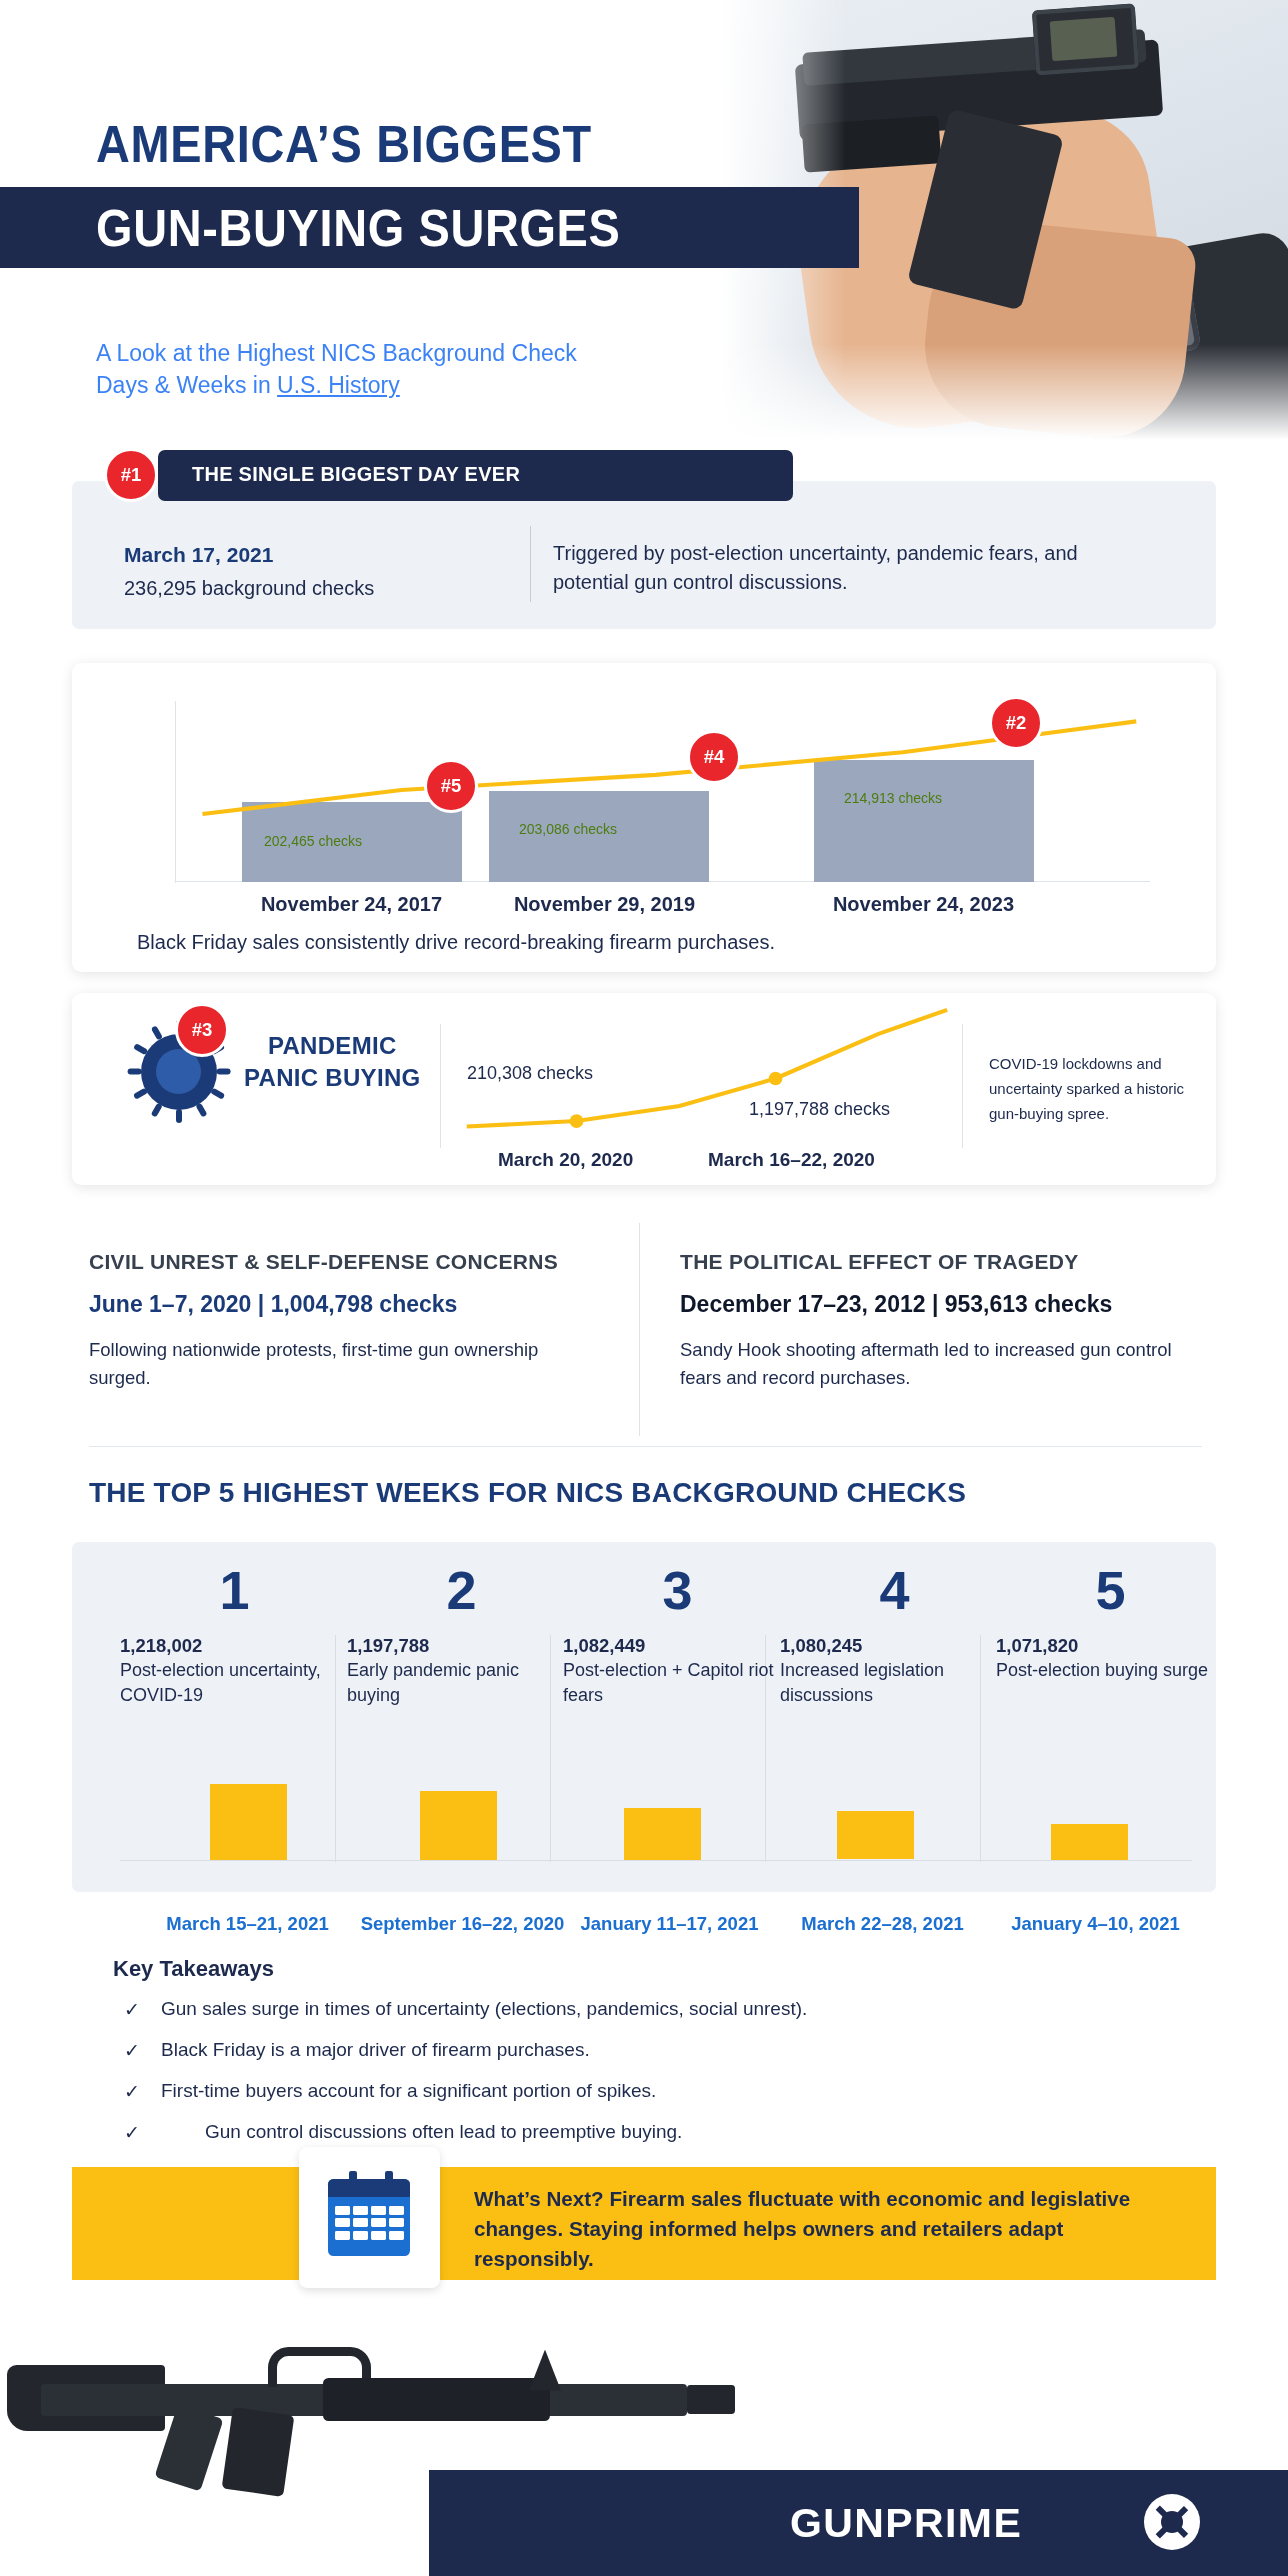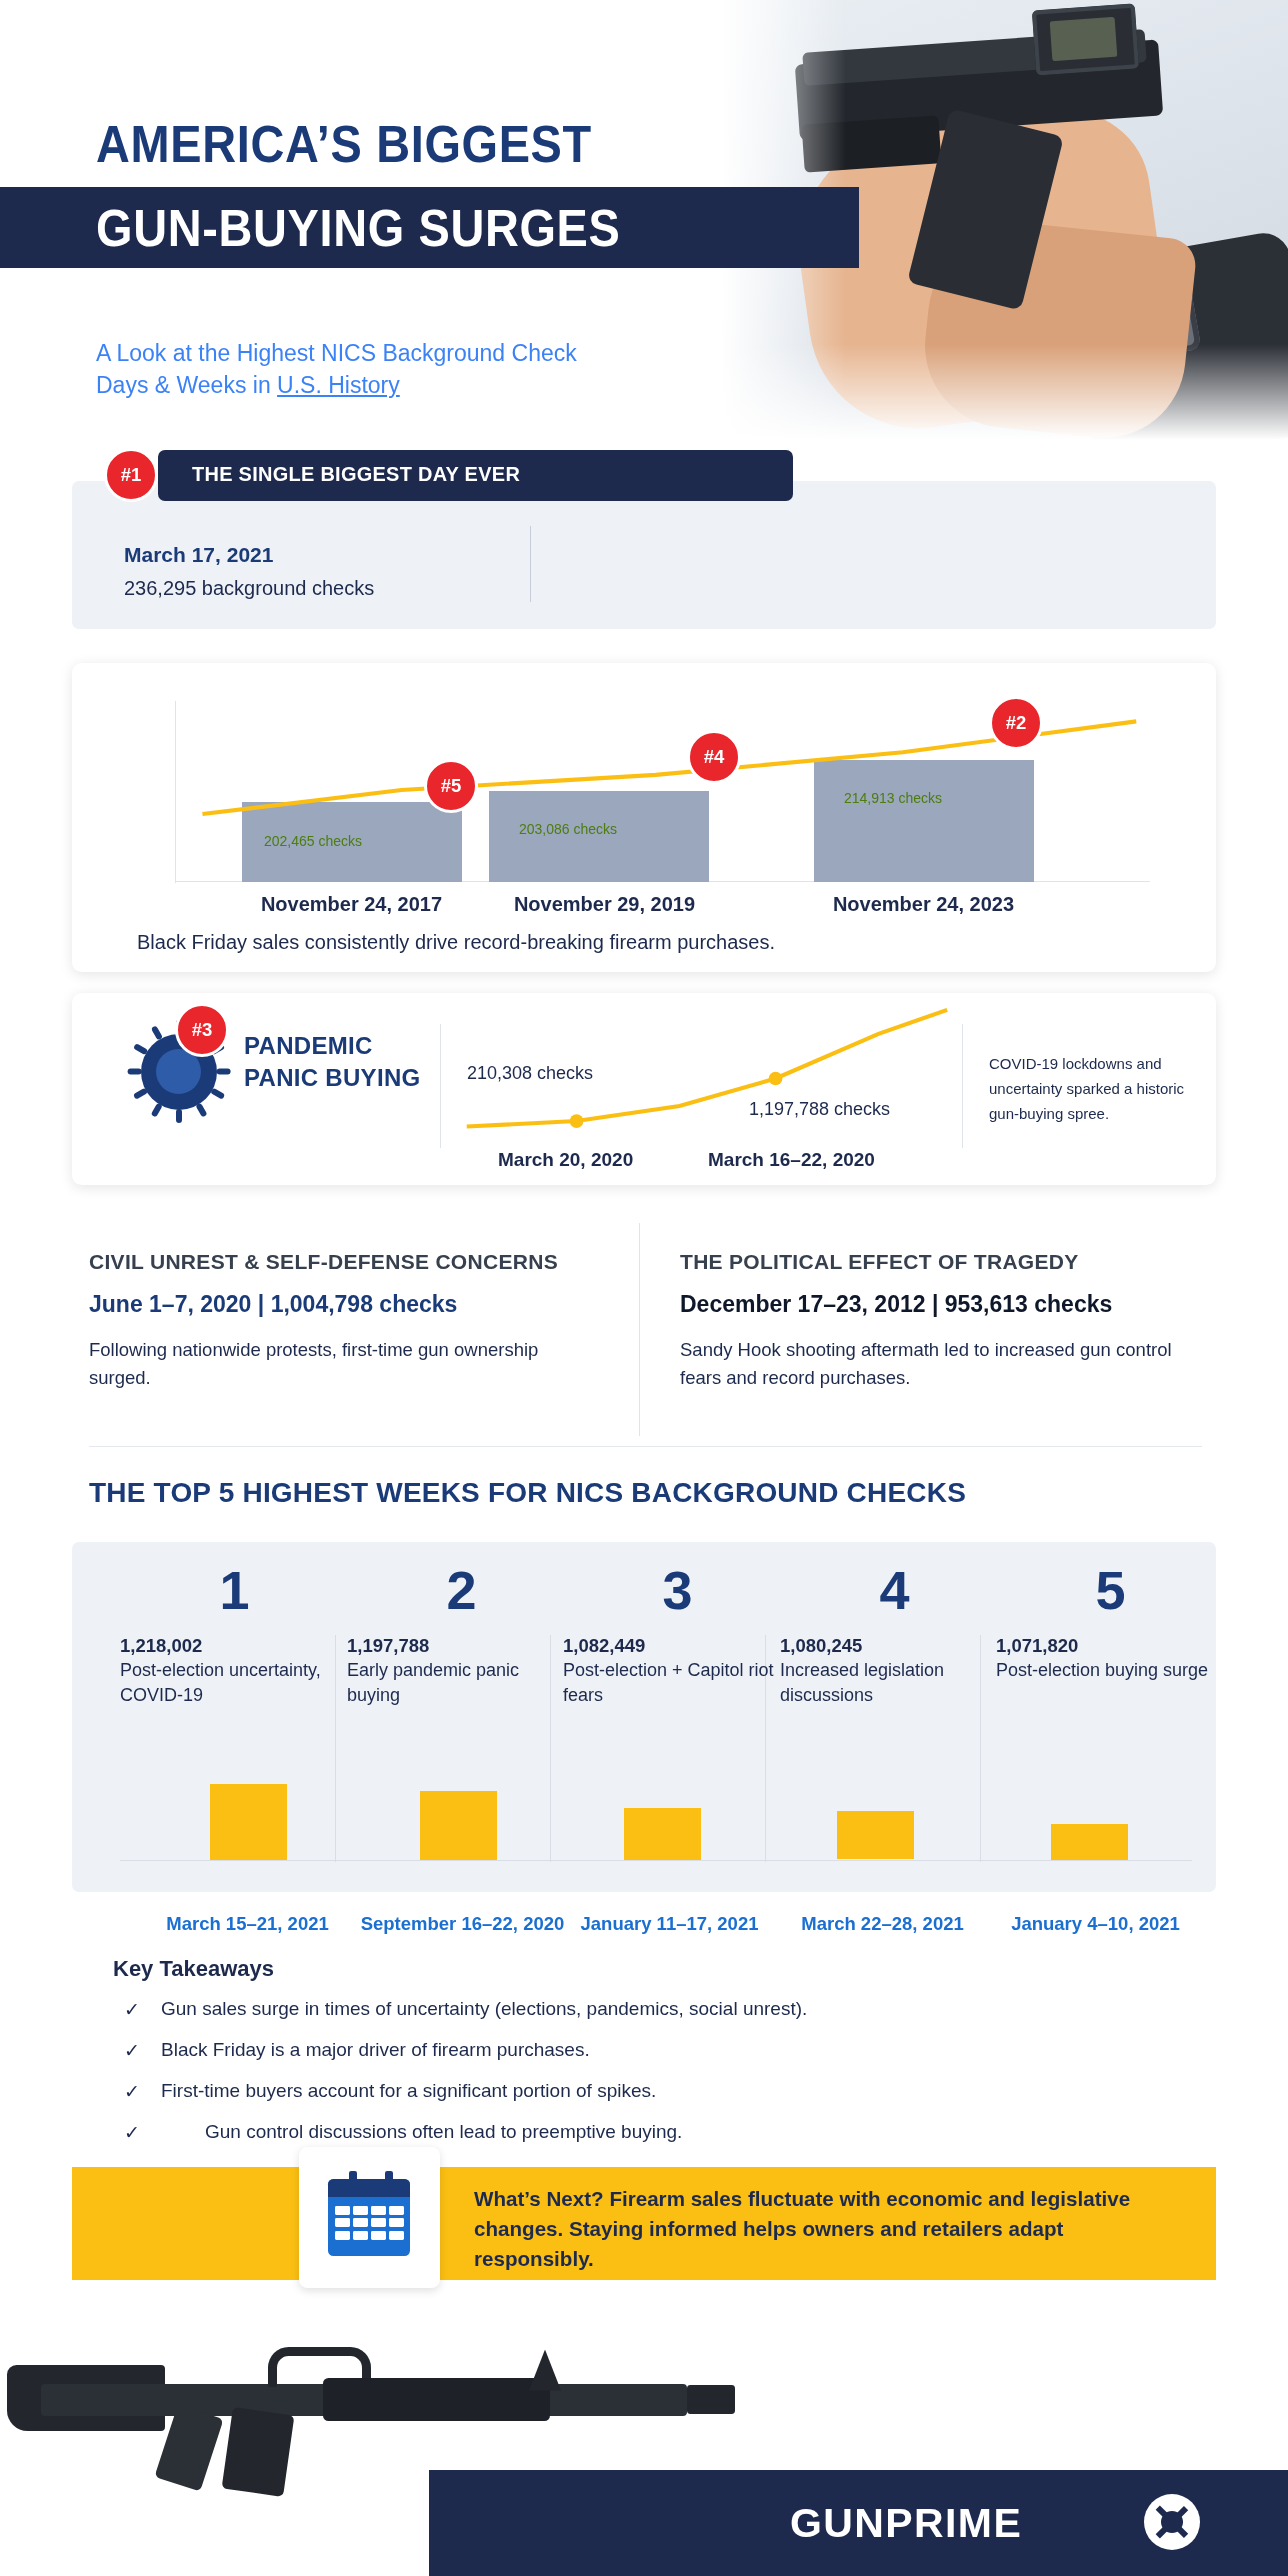--- a/index.html
+++ b/index.html
@@ -168,21 +168,21 @@
     position:absolute; left:49px; top:0px; width:6.2px; height:103px;
     display:block;
   }
   .virus-spikes i::before, .virus-spikes i::after{
     content:""; position:absolute; left:0; width:6.2px; height:13.7px; background:#1b3b78; border-radius:3.4px;
   }
   .virus-spikes i::before{ top:0; }
   .virus-spikes i::after{ bottom:0; }
   .pandemic-title {
     position:absolute; left:244px; top:1030px; font-size:24px; font-weight:800;
-    color:#1b3b78; line-height:32px; letter-spacing:0.3px;
+    color:#1b3b78; line-height:32px; letter-spacing:0.3px;text-align:center;
   }
   .p-div1 { position:absolute; left:440px; top:1024px; width:1.4px; height:124px; background:#dfe3ea; }
   .p-div2 { position:absolute; left:962px; top:1024px; width:1.4px; height:124px; background:#dfe3ea; }
   .p-lab1 { position:absolute; left:467px; top:1063px; font-size:18px; }
   .p-lab2 { position:absolute; left:749px; top:1099px; font-size:18px; }
   .p-x1 { position:absolute; left:498px; top:1149px; font-size:19px; font-weight:800; }
   .p-x2 { position:absolute; left:708px; top:1149px; font-size:19px; font-weight:800; }
   .p-desc { position:absolute; left:989px; top:1051px; width:227px; font-size:15px; line-height:25px; }
 
   
@@ -274,20 +274,21 @@
     <span>Days &amp; Weeks in </span><span class="u">U.S. History</span>
   </div>
 
   <div class="sec1-bg"></div>
   <div class="sec1-band"></div>
   <div class="sec1-band-text">THE SINGLE BIGGEST DAY EVER</div>
   <div class="badge b1">#1</div>
   <div class="sec1-date">March 17, 2021</div>
   <div class="sec1-checks">236,295 background checks</div>
   <div class="sec1-div"></div>
+  <div class="sec1-desc">Triggered by post-election uncertainty, pandemic fears, and potential gun control discussions.</div>
 
   <div class="card2"></div>
   <div class="bf-axis-y"></div>
   <div class="bf-axis-x"></div>
   <div class="bar5"></div>
   <div class="bar4"></div>
   <div class="bar2"></div>
   <svg class="bf-trend" style="position:absolute;left:175px;top:687px;width:975px;height:206px;" viewBox="0 0 1420 300" width="975" height="206">
     <polyline points="40,185 330,150 700,128 1060,95 1400,50" fill="none" stroke="#fbbf13" stroke-width="6"></polyline>
   </svg>

